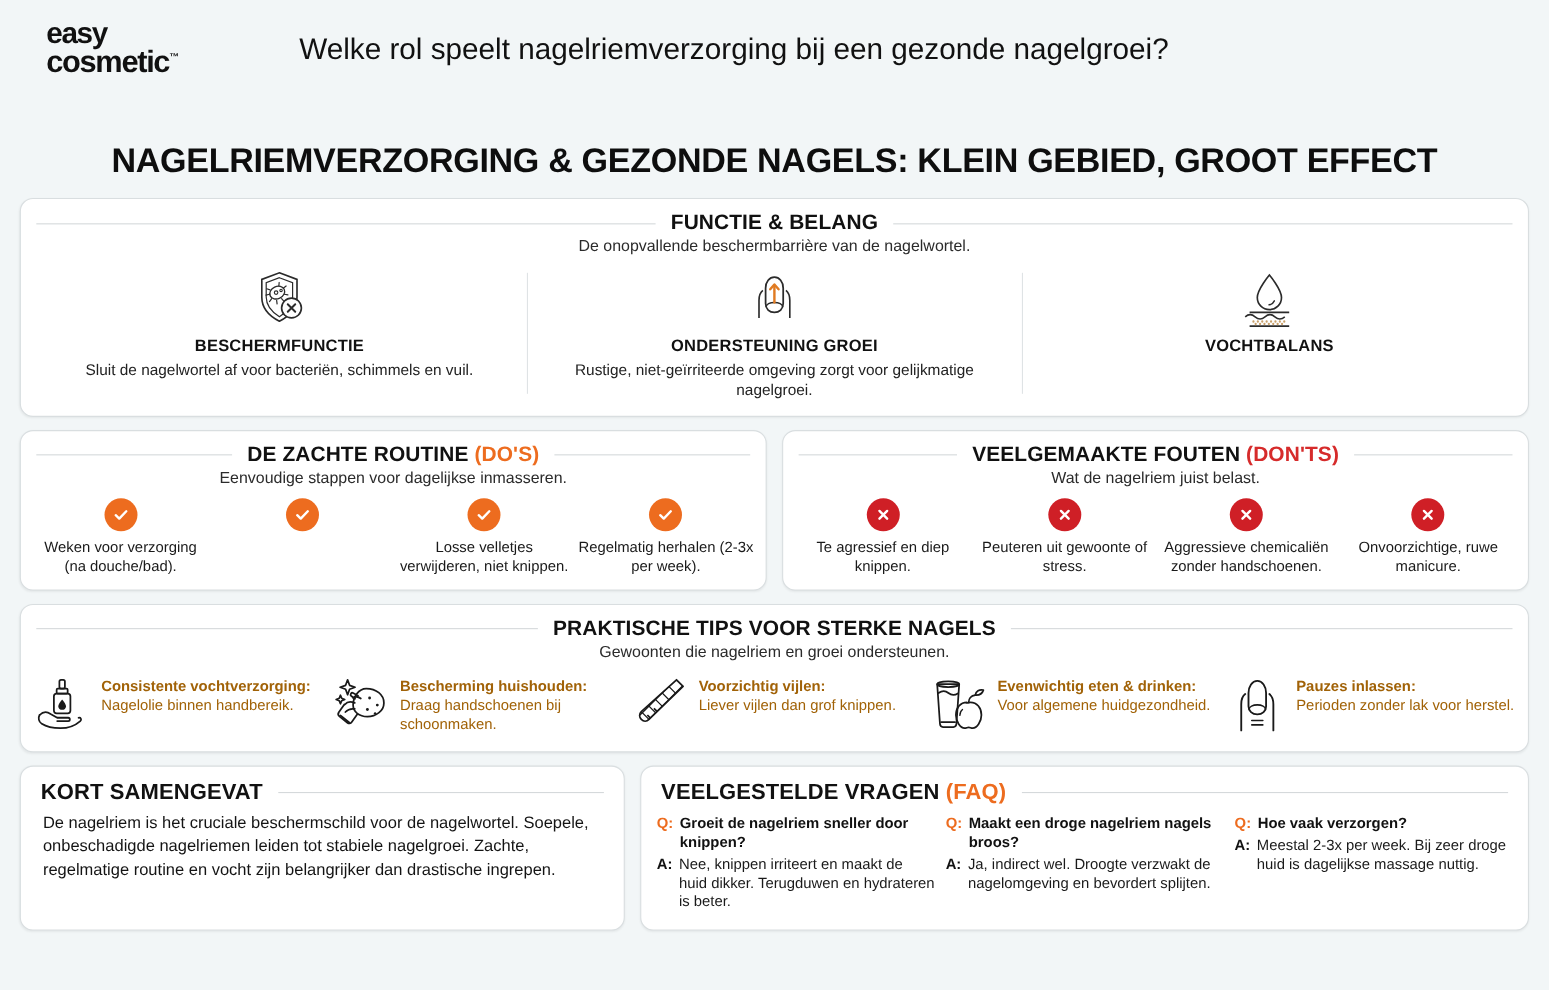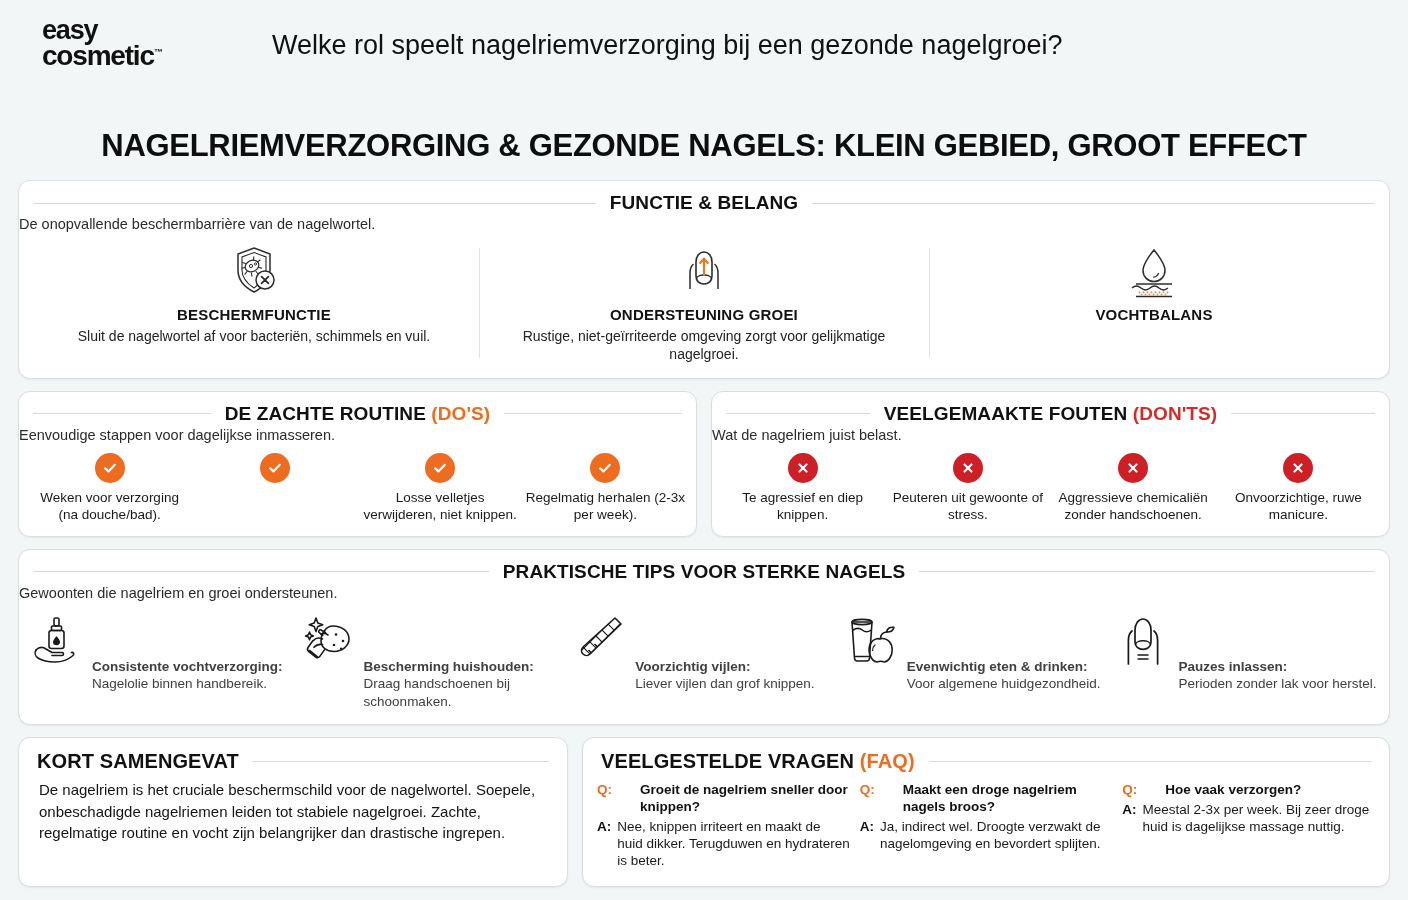--- a/index.html
+++ b/index.html
@@ -34,21 +34,21 @@
   .wrap{padding:0 18px;}
   .card{
     background:#fff;border:1px solid #d9dee0;border-radius:12px;
     box-shadow:0 1px 2px rgba(0,0,0,.06);
   }
   .sec-head{display:flex;align-items:center;gap:14px;padding:0 14px;margin:11px 0 2px;}
   .sec-head .rule{flex:1;height:1px;background:#d5d9db;}
   .sec-title{font-size:19px;font-weight:bold;letter-spacing:.1px;white-space:nowrap;}
   .accent-orange{color:#ED6C1F;}
   .accent-red{color:#d62b2b;}
-  .sec-sub{text-align:left;font-size:14.5px;color:#2b2b2b;margin-bottom:4px;}
+  .sec-sub{text-align:center;font-size:14.5px;color:#2b2b2b;margin-bottom:4px;}
 
   
   .fb-row{display:flex;padding:4px 10px 12px;}
   .fb-col{flex:1;text-align:center;padding:2px 14px;position:relative;}
   .fb-col + .fb-col::before{
     content:"";position:absolute;left:0;top:8px;bottom:8px;width:1px;background:#dfe3e5;
   }
   .fb-icon{height:58px;display:flex;align-items:center;justify-content:center;margin-bottom:6px;}
   .fb-title{font-size:15px;font-weight:bold;letter-spacing:.2px;margin-bottom:4px;}
   .fb-desc{font-size:14px;line-height:1.32;color:#222;}
@@ -61,37 +61,37 @@
   .badge{width:30px;height:30px;border-radius:50%;display:inline-flex;align-items:center;justify-content:center;margin-bottom:7px;}
   .badge.ok{background:#ED6C1F;}
   .badge.no{background:#cf1f26;}
   .badge svg{display:block;}
   .badge-text{font-size:13.5px;line-height:1.25;color:#1a1a1a;}
 
   
   .tips-row{display:flex;padding:6px 6px 14px;}
   .tip{flex:1;display:flex;gap:9px;align-items:flex-start;padding:0 6px;}
   .tip-icon{flex:0 0 52px;height:58px;display:flex;align-items:center;justify-content:center;}
-  .tip-body{font-size:13.5px;line-height:1.3;color:#404040;padding-top:4px;margin-top:43px;}
+  .tip-body{font-size:13.5px;line-height:1.3;color:#a16207;padding-top:4px;}
   .tip-label{font-weight:bold;display:block;}
 
   
   .bottom{display:flex;gap:14px;margin-top:12px;}
   .summary-card{flex:0 0 550px;}
   .faq-card{flex:1;min-width:0;}
   .head-left{display:flex;align-items:center;gap:14px;padding:0 18px;margin:12px 0 6px;}
   .head-left .rule{flex:1;height:1px;background:#d5d9db;}
   .head-left .sec-title{font-size:20px;}
   .summary-text{font-size:15px;line-height:1.42;color:#141414;padding:0 20px 14px;}
   .faq-row{display:flex;padding:2px 14px 14px;gap:10px;}
   .faq{flex:1;min-width:0;}
   .qa{display:flex;gap:6px;font-size:13.5px;line-height:1.26;margin-bottom:3px;}
   .qa .tag{font-weight:bold;flex:0 0 auto;}
   .qa.q .tag{color:#ED6C1F;}
-  .qa.q .txt{font-weight:bold;color:#111;margin-left:22px;}
+  .qa.q .txt{font-weight:bold;color:#111;}
   .qa.a .tag{color:#111;}
   .qa.a .txt{color:#1a1a1a;}
 </style>
 </head>
 <body>
 
 <div class="page">
 
   <div class="header">
     <div class="logo">

